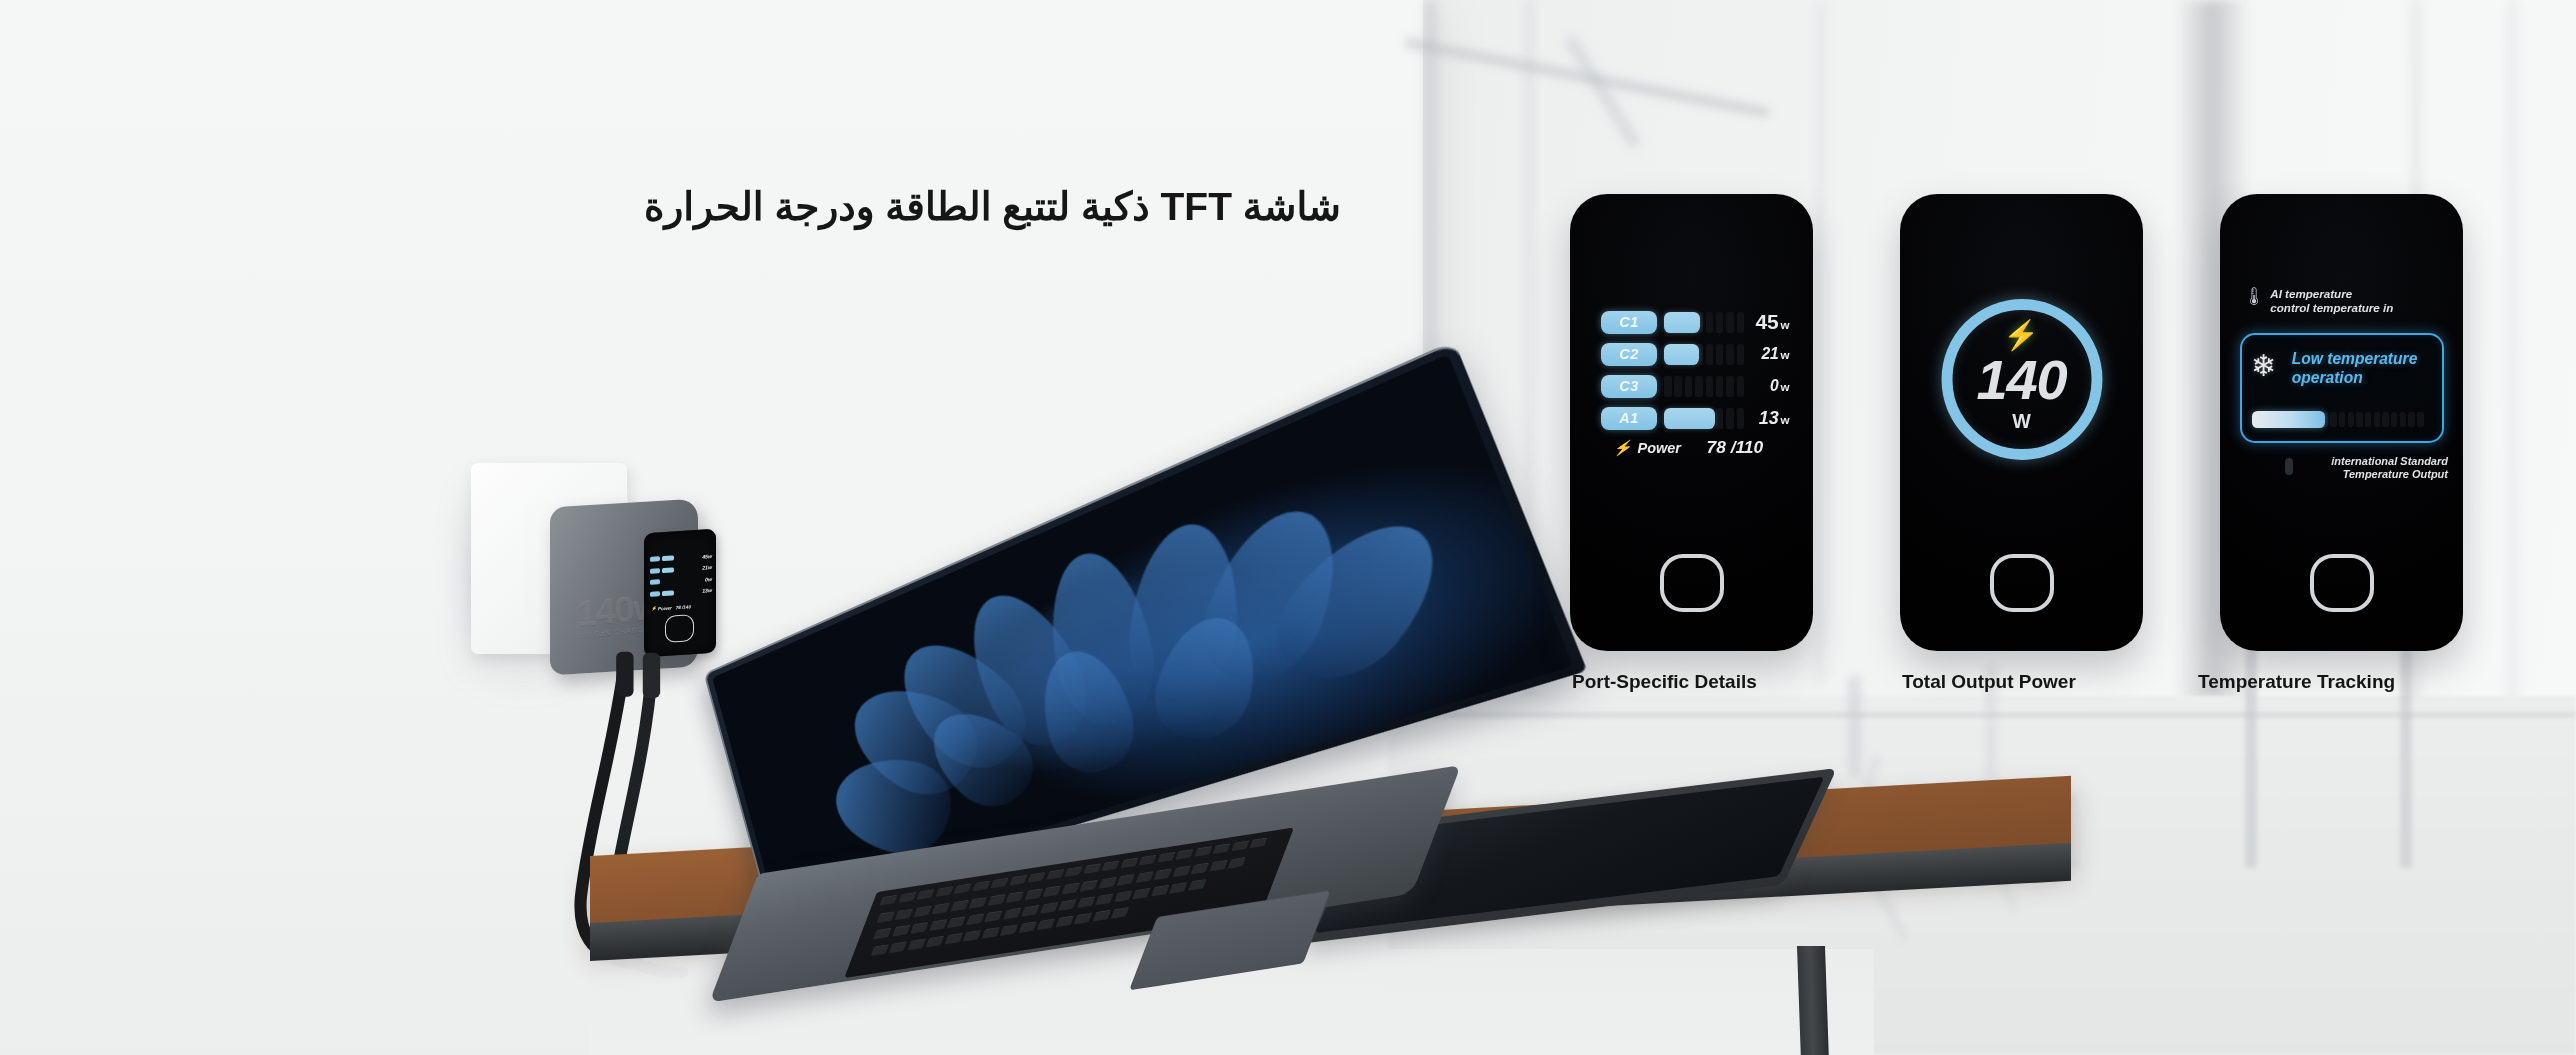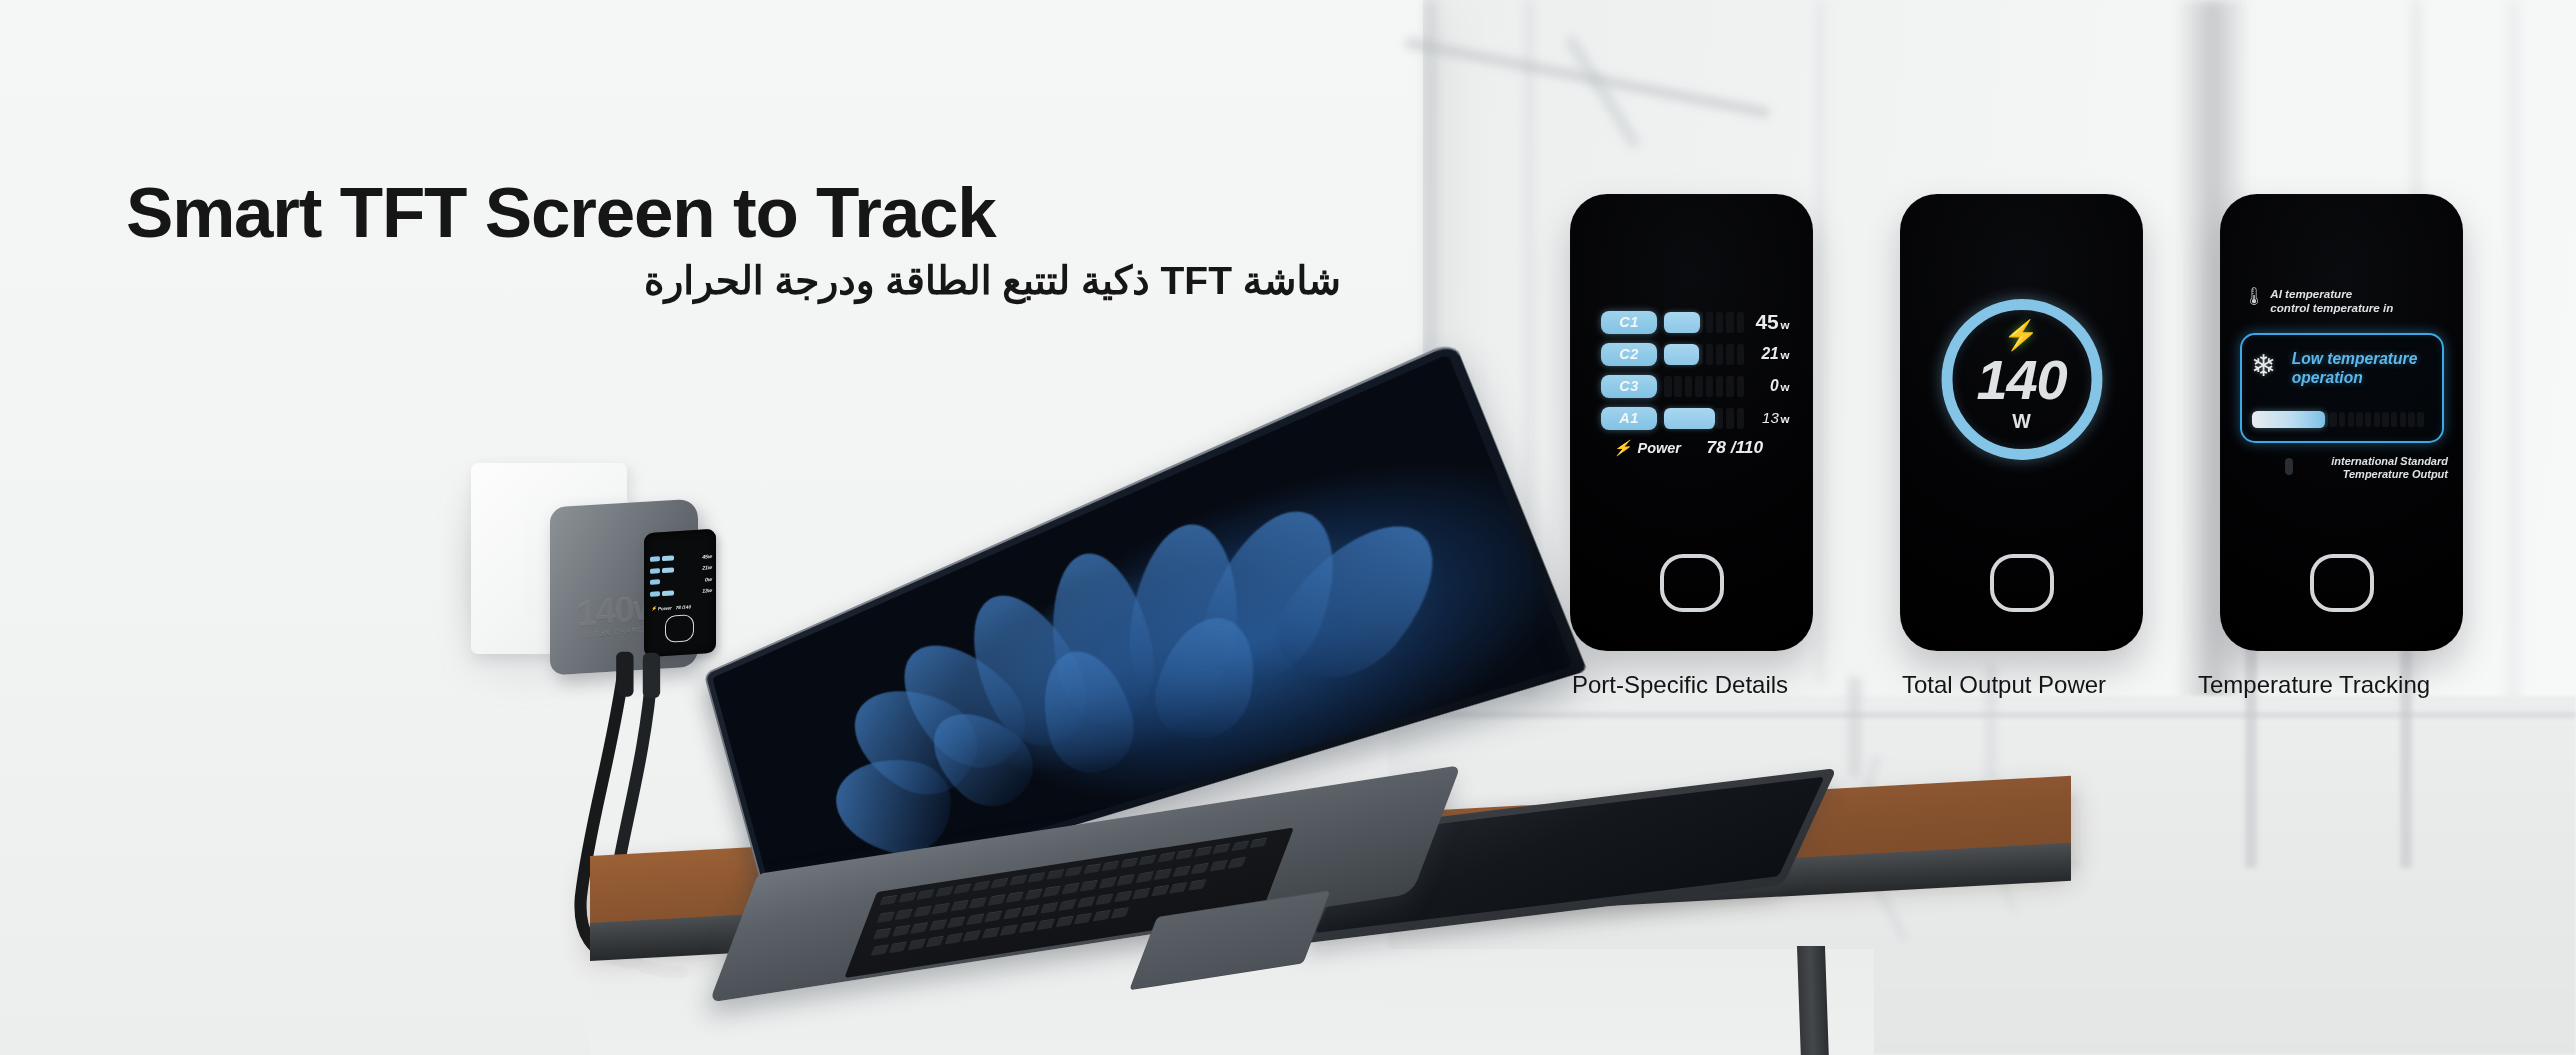--- a/index.html
+++ b/index.html
@@ -287,21 +287,21 @@
   .card-3 { left: 650px; }
 
   .card-btn {
     position:absolute; left: 50%; transform: translateX(-50%);
     bottom: 39px; width: 64px; height: 58px;
     border: 4px solid #d4d7da; border-radius: 23px;
   }
 
   .card-caption {
     position:absolute; top: 671px;
-    font-size: 24px; font-weight: 400; color: #141414;
+    font-size: 19px; font-weight: 700; color: #141414;
     white-space: nowrap;
   }
   .cap-1 { left: 1572px; }
   .cap-2 { left: 1902px; }
   .cap-3 { left: 2198px; }
 
   
   .ports { position:absolute; left: 31px; top: 112px; width: 185px; }
   .port-row { display:flex; align-items:center; height: 32px; }
   .port-badge {
@@ -589,21 +589,20 @@
         <div class="key" style="left:185px;top:54px;"></div>
       <div class="key" style="left:204px;top:54px;"></div>
         <div class="key" style="left:222px;top:54px;"></div>
       <div class="key" style="left:241px;top:54px;"></div>
         <div class="key" style="left:259px;top:54px;"></div>
     </div>
     <div class="trackpad"></div>
   </div>
 
   <div class="headings">
-    <div class="h-line">Smart TFT Screen to Track</div>
     <div class="h-ar">شاشة TFT ذكية لتتبع الطاقة ودرجة الحرارة</div>
   </div>
 
   <div class="cards">
 
     <div class="card card-1">
       <div class="ports">
 
         <div class="port-row">
           <div class="port-badge">C1</div>
@@ -665,21 +664,21 @@
               <div class="seg"></div>
               <div class="seg"></div>
               <div class="seg"></div>
             <div class="seg"></div>
               <div class="seg"></div>
               <div class="seg"></div>
               <div class="seg"></div>
             <div class="fill" style="width:51px;"></div>
           </div>
           <div class="port-watt">
-            <span style="font-size:15px;font-style:italic;font-weight:400;margin-top:24px;">13</span><span>w</span>
+            <span style="font-size:18px;font-style:italic;font-weight:700;margin-top:24px;">13</span><span>w</span>
           </div>
         </div>
 
       </div>
 
       <div class="power-row">
         <span class="bolt-ico">⚡</span>
         <span>Power</span>
         <span class="power-val">78 /110</span>
       </div>

